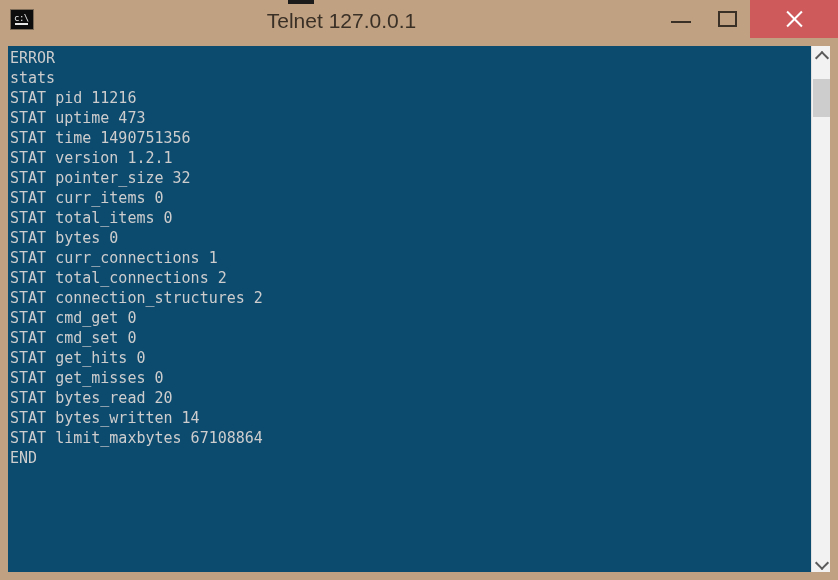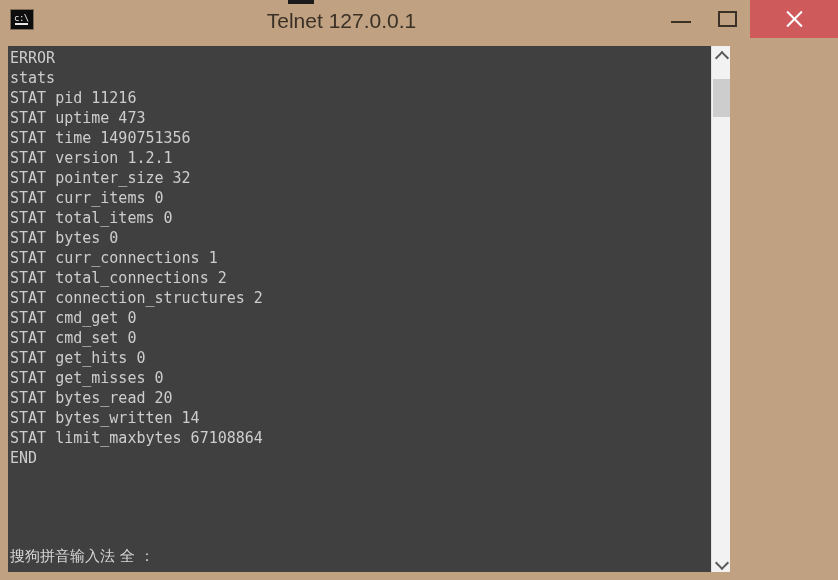--- a/index.html
+++ b/index.html
@@ -135,23 +135,23 @@
     background: #ffffff;
   }
   #btn-close .x1 { transform: rotate(45deg); }
   #btn-close .x2 { transform: rotate(-45deg); }
 
   
   #console-frame {
     position: absolute;
     left: 8px;
     top: 46px;
-    width: 722px;
+    width: 822px;
     height: 526px;
-    background: #404040;
+    background: #0c4a6e;
     box-sizing: border-box;
     overflow: hidden;
   }
 
   #console-text {
     position: absolute;
     left: 2px;
     top: 2px;
     width: 790px;
     color: #cdcdcd;
@@ -253,21 +253,20 @@
         <span class="x1"></span>
         <span class="x2"></span>
       </button>
     </div>
   </div>
 
   <div id="console-frame">
 
     <div id="console-text"><div class="line">ERROR</div><div class="line">stats</div><div class="line">STAT pid 11216</div><div class="line">STAT uptime 473</div><div class="line">STAT time 1490751356</div><div class="line">STAT version 1.2.1</div><div class="line">STAT pointer_size 32</div><div class="line">STAT curr_items 0</div><div class="line">STAT total_items 0</div><div class="line">STAT bytes 0</div><div class="line">STAT curr_connections 1</div><div class="line">STAT total_connections 2</div><div class="line">STAT connection_structures 2</div><div class="line">STAT cmd_get 0</div><div class="line">STAT cmd_set 0</div><div class="line">STAT get_hits 0</div><div class="line">STAT get_misses 0</div><div class="line">STAT bytes_read 20</div><div class="line">STAT bytes_written 14</div><div class="line">STAT limit_maxbytes 67108864</div><div class="line">END</div></div>
 
-    <div id="ime-status">搜狗拼音输入法 全 ：</div>
 
     <div id="scrollbar">
       <div class="sb-arrow" id="sb-up">
         <span class="chev"></span>
       </div>
       <div id="sb-track"></div>
       <div id="sb-thumb"></div>
       <div class="sb-arrow" id="sb-down">
         <span class="chev"></span>
       </div>

